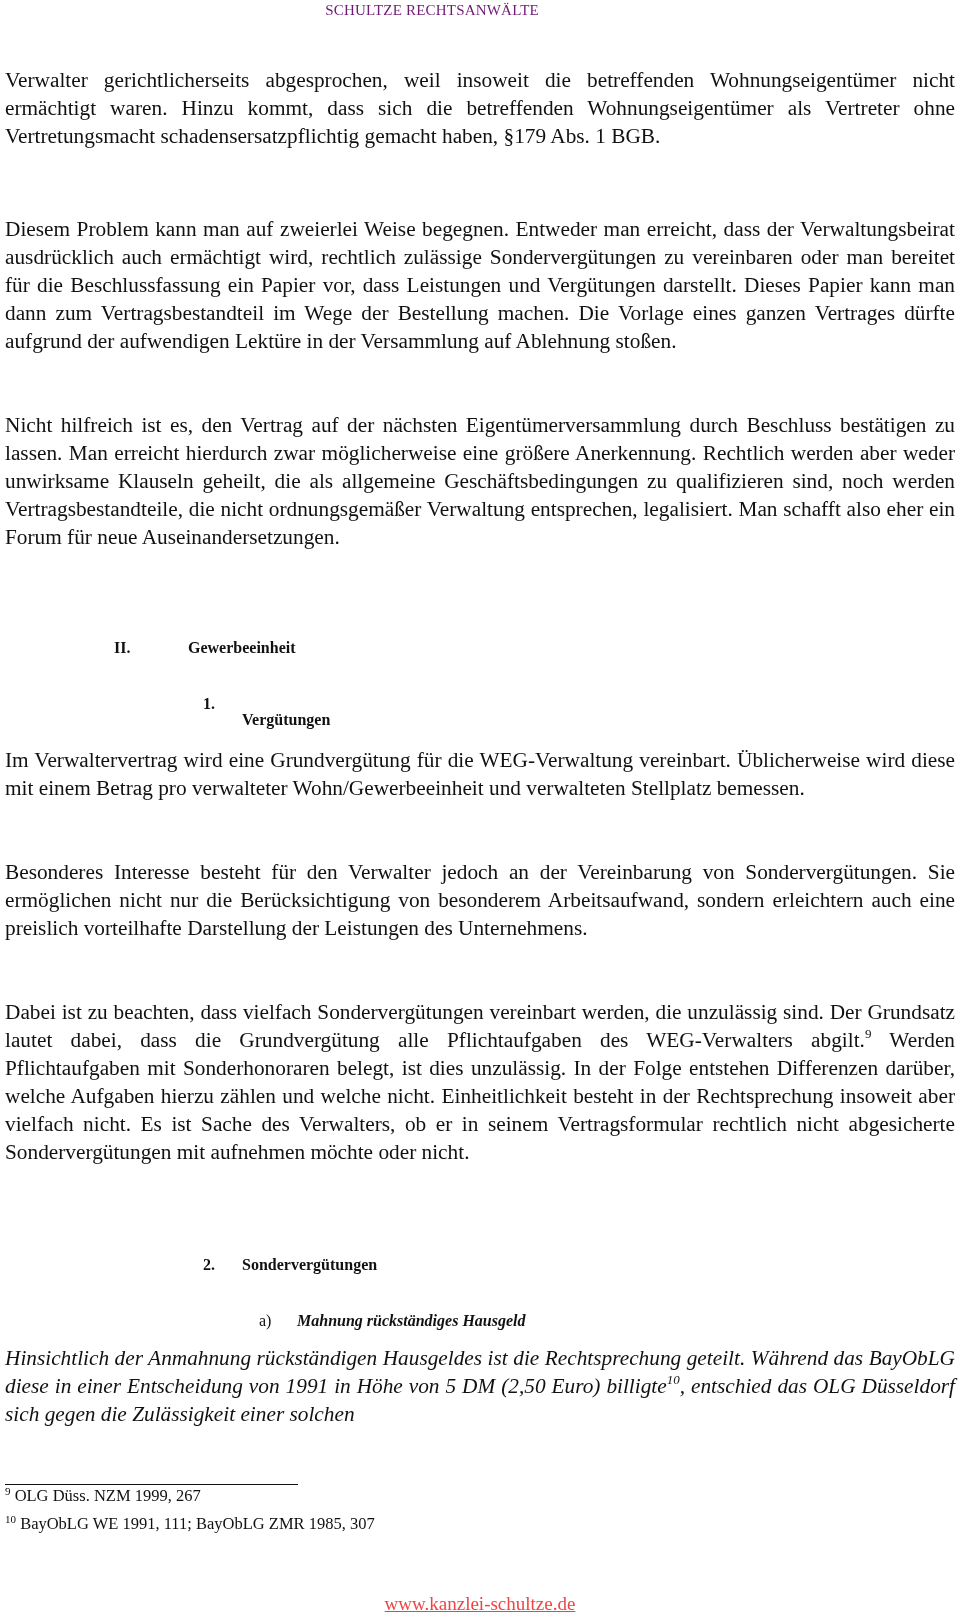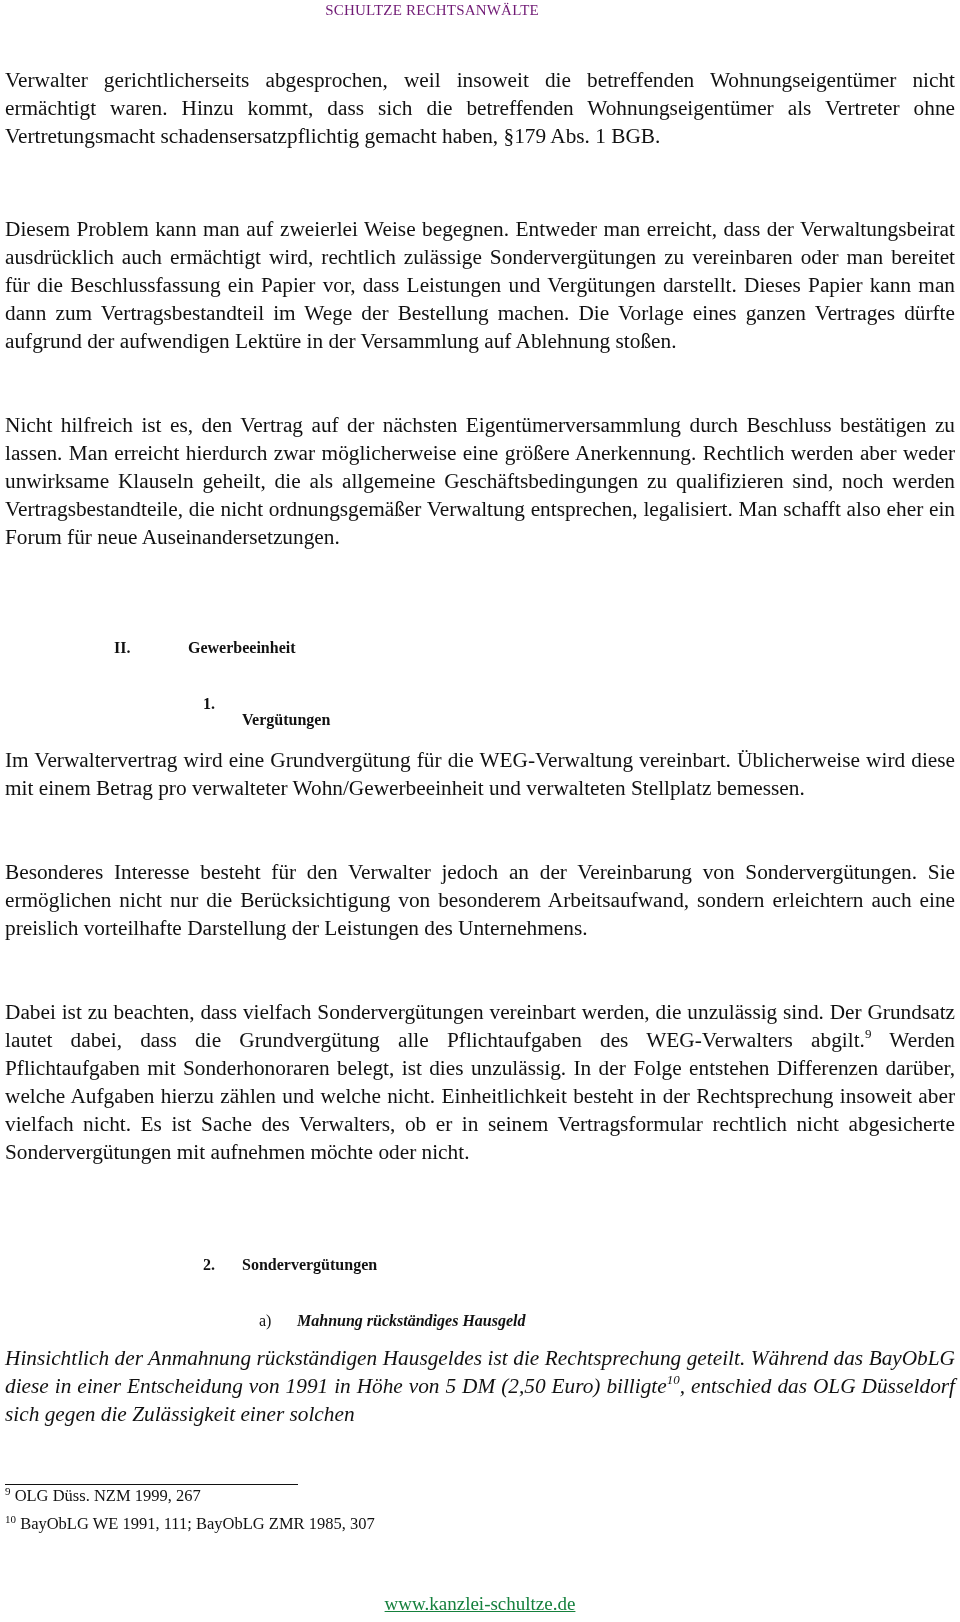--- a/index.html
+++ b/index.html
@@ -26,21 +26,21 @@
     .fn-rule {
       position: absolute; left: 5px; top: 1484px; width: 293px; height: 0;
       border-top: 1px solid #111;
     }
     .footnote {
       position: absolute; left: 5px; font-size: 16.5px; line-height: 20px; white-space: nowrap;
     }
     .footnote sup { font-size: 11px; vertical-align: 6px; }
     .footer-link {
       position: absolute; top: 1593px; left: 0; width: 960px; text-align: center;
-      font-size: 19px; color: #15803d; text-decoration: underline;
+      font-size: 19px; color: #ef4444; text-decoration: underline;
     }
   </style>
 </head>
 <body>
 
 <div class="header">SCHULTZE RECHTSANWÄLTE</div>
 
 <div class="para" style="top:66px;">Verwalter gerichtlicherseits abgesprochen, weil insoweit die betreffenden Wohnungseigentümer nicht ermächtigt waren. Hinzu kommt, dass sich die betreffenden Wohnungseigentümer als Vertreter ohne Vertretungsmacht schadensersatzpflichtig gemacht haben, §179 Abs. 1 BGB.</div>
 <div class="para" style="top:215px;">Diesem Problem kann man auf zweierlei Weise begegnen. Entweder man erreicht, dass der Verwaltungsbeirat ausdrücklich auch ermächtigt wird, rechtlich zulässige Sondervergütungen zu vereinbaren oder man bereitet für die Beschlussfassung ein Papier vor, dass Leistungen und Vergütungen darstellt. Dieses Papier kann man dann zum Vertragsbestandteil im Wege der Bestellung machen. Die Vorlage eines ganzen Vertrages dürfte aufgrund der aufwendigen Lektüre in der Versammlung auf Ablehnung stoßen.</div>
 <div class="para" style="top:411px;">Nicht hilfreich ist es, den Vertrag auf der nächsten Eigentümerversammlung durch Beschluss bestätigen zu lassen.  Man erreicht hierdurch zwar möglicherweise eine größere Anerkennung. Rechtlich werden aber weder unwirksame Klauseln geheilt, die als allgemeine Geschäftsbedingungen zu qualifizieren sind, noch werden Vertragsbestandteile, die nicht ordnungsgemäßer Verwaltung entsprechen, legalisiert. Man schafft also eher ein Forum für neue Auseinandersetzungen.</div>

